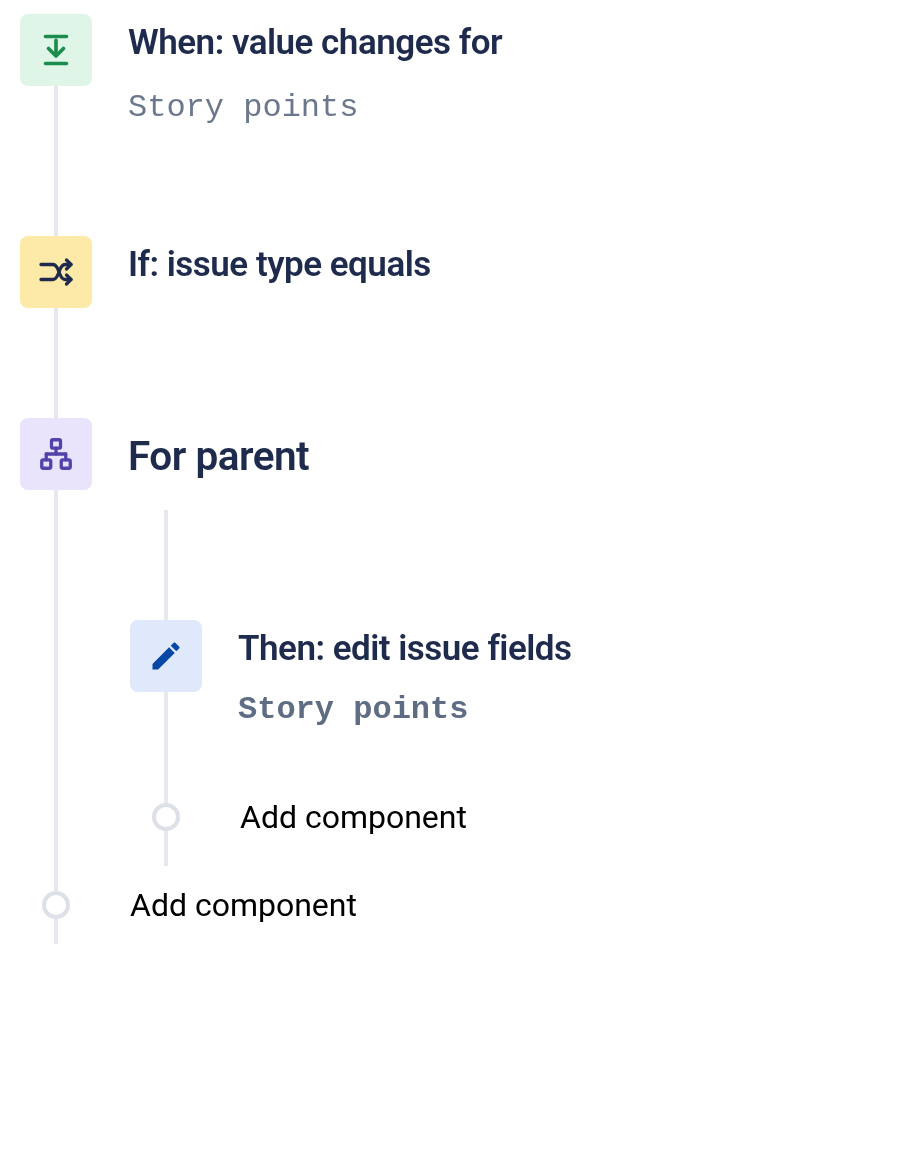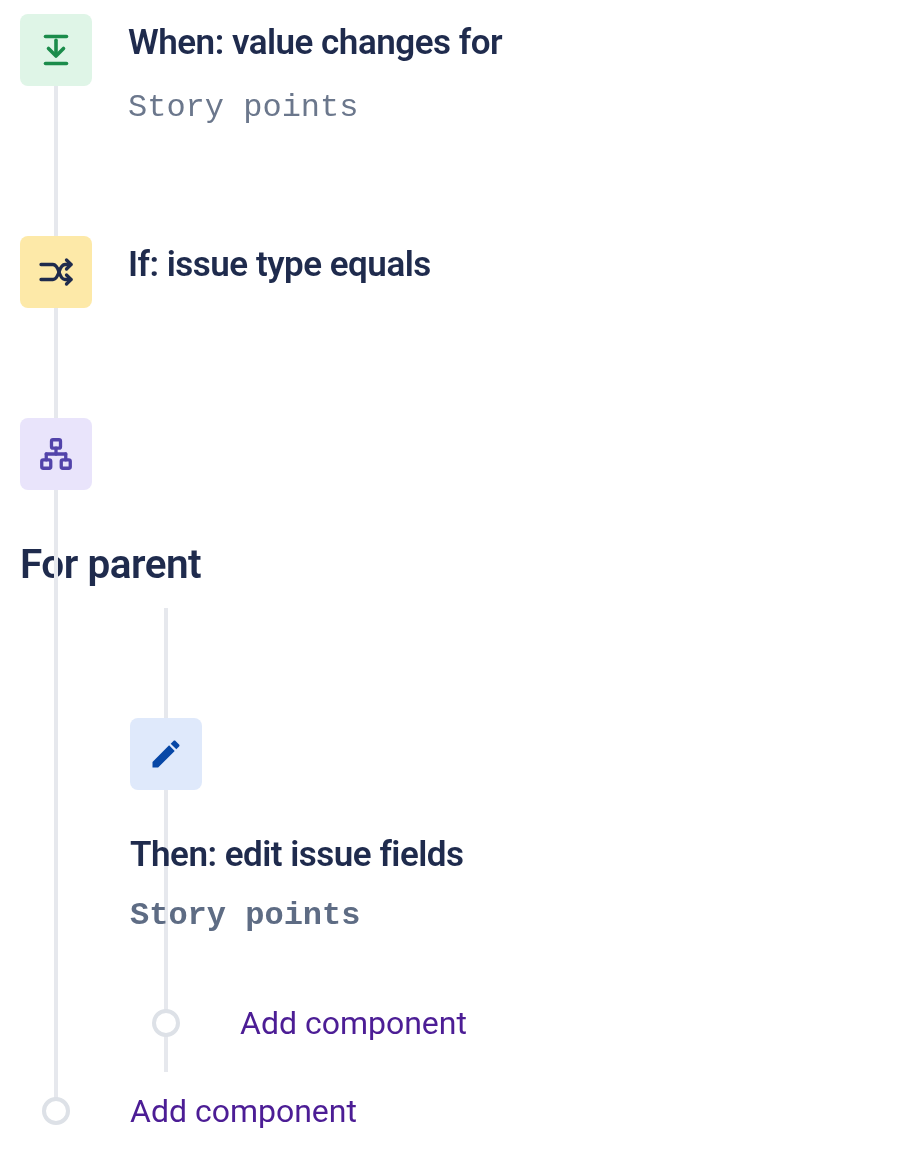--- a/index.html
+++ b/index.html
@@ -12,21 +12,21 @@
     width: 900px;
   }
   .rule-tree { position: relative; }
   .node {
     position: relative;
     display: flex;
     align-items: flex-start;
     gap: 36px;
     padding-bottom: 110px;
   }
-  .node.tight { padding-bottom: 70px; flex-direction: column; }
+  .node.tight { padding-bottom: 70px; }
   
   .connector {
     position: absolute;
     left: 36px; 
     top: 72px;
     bottom: 0;
     width: 4px;
     background: #e6e8ed;
     margin-left: -2px;
     z-index: 0;
@@ -75,21 +75,21 @@
     border: 4px solid #dde1e7;
     border-radius: 50%;
     flex: 0 0 28px;
     margin-left: 22px; 
     background: #fff;
     position: relative;
     z-index: 1;
   }
   .add-label {
     font-size: 32px;
-    color: #4c1d95;
+    color: #000000;
     font-weight: 450;
   }
   
   .nested {
     margin-left: 110px;
     position: relative;
   }
   .nested .connector-inner {
     position: absolute;
     left: 36px;
@@ -131,21 +131,21 @@
         <path d="M2 7 L10 7 C12 7 13 9 14 12 C15 15 16 17 18 17 L22 17"></path>
         <path d="M2 17 L10 17 C12 17 13 15 14 12 C15 9 16 7 18 7 L22 7"></path>
         <polyline points="19 14 22 17 19 20"></polyline>
       </svg>
     </div>
     <div class="labels">
       <div class="title">If: issue type equals</div>
     </div>
   </div>
 
-  <div class="node branch-title-only" style="padding-bottom:30px;flex-direction:column;">
+  <div class="node branch-title-only" style="padding-bottom:30px;">
     <div class="connector" style="top:72px; bottom:-500px;"></div>
     <div class="icon-box bg-purple">
       <svg viewBox="0 0 24 24" fill="none" stroke="#5243aa" stroke-width="2.2" stroke-linecap="round" stroke-linejoin="round">
         <rect x="9" y="2.5" width="6" height="5.6" rx="1"></rect>
         <rect x="2.5" y="15.9" width="6" height="5.6" rx="1"></rect>
         <rect x="15.5" y="15.9" width="6" height="5.6" rx="1"></rect>
         <line x1="12" y1="8.1" x2="12" y2="12"></line>
         <line x1="5.5" y1="12" x2="18.5" y2="12"></line>
         <line x1="5.5" y1="12" x2="5.5" y2="15.9"></line>
         <line x1="18.5" y1="12" x2="18.5" y2="15.9"></line>

